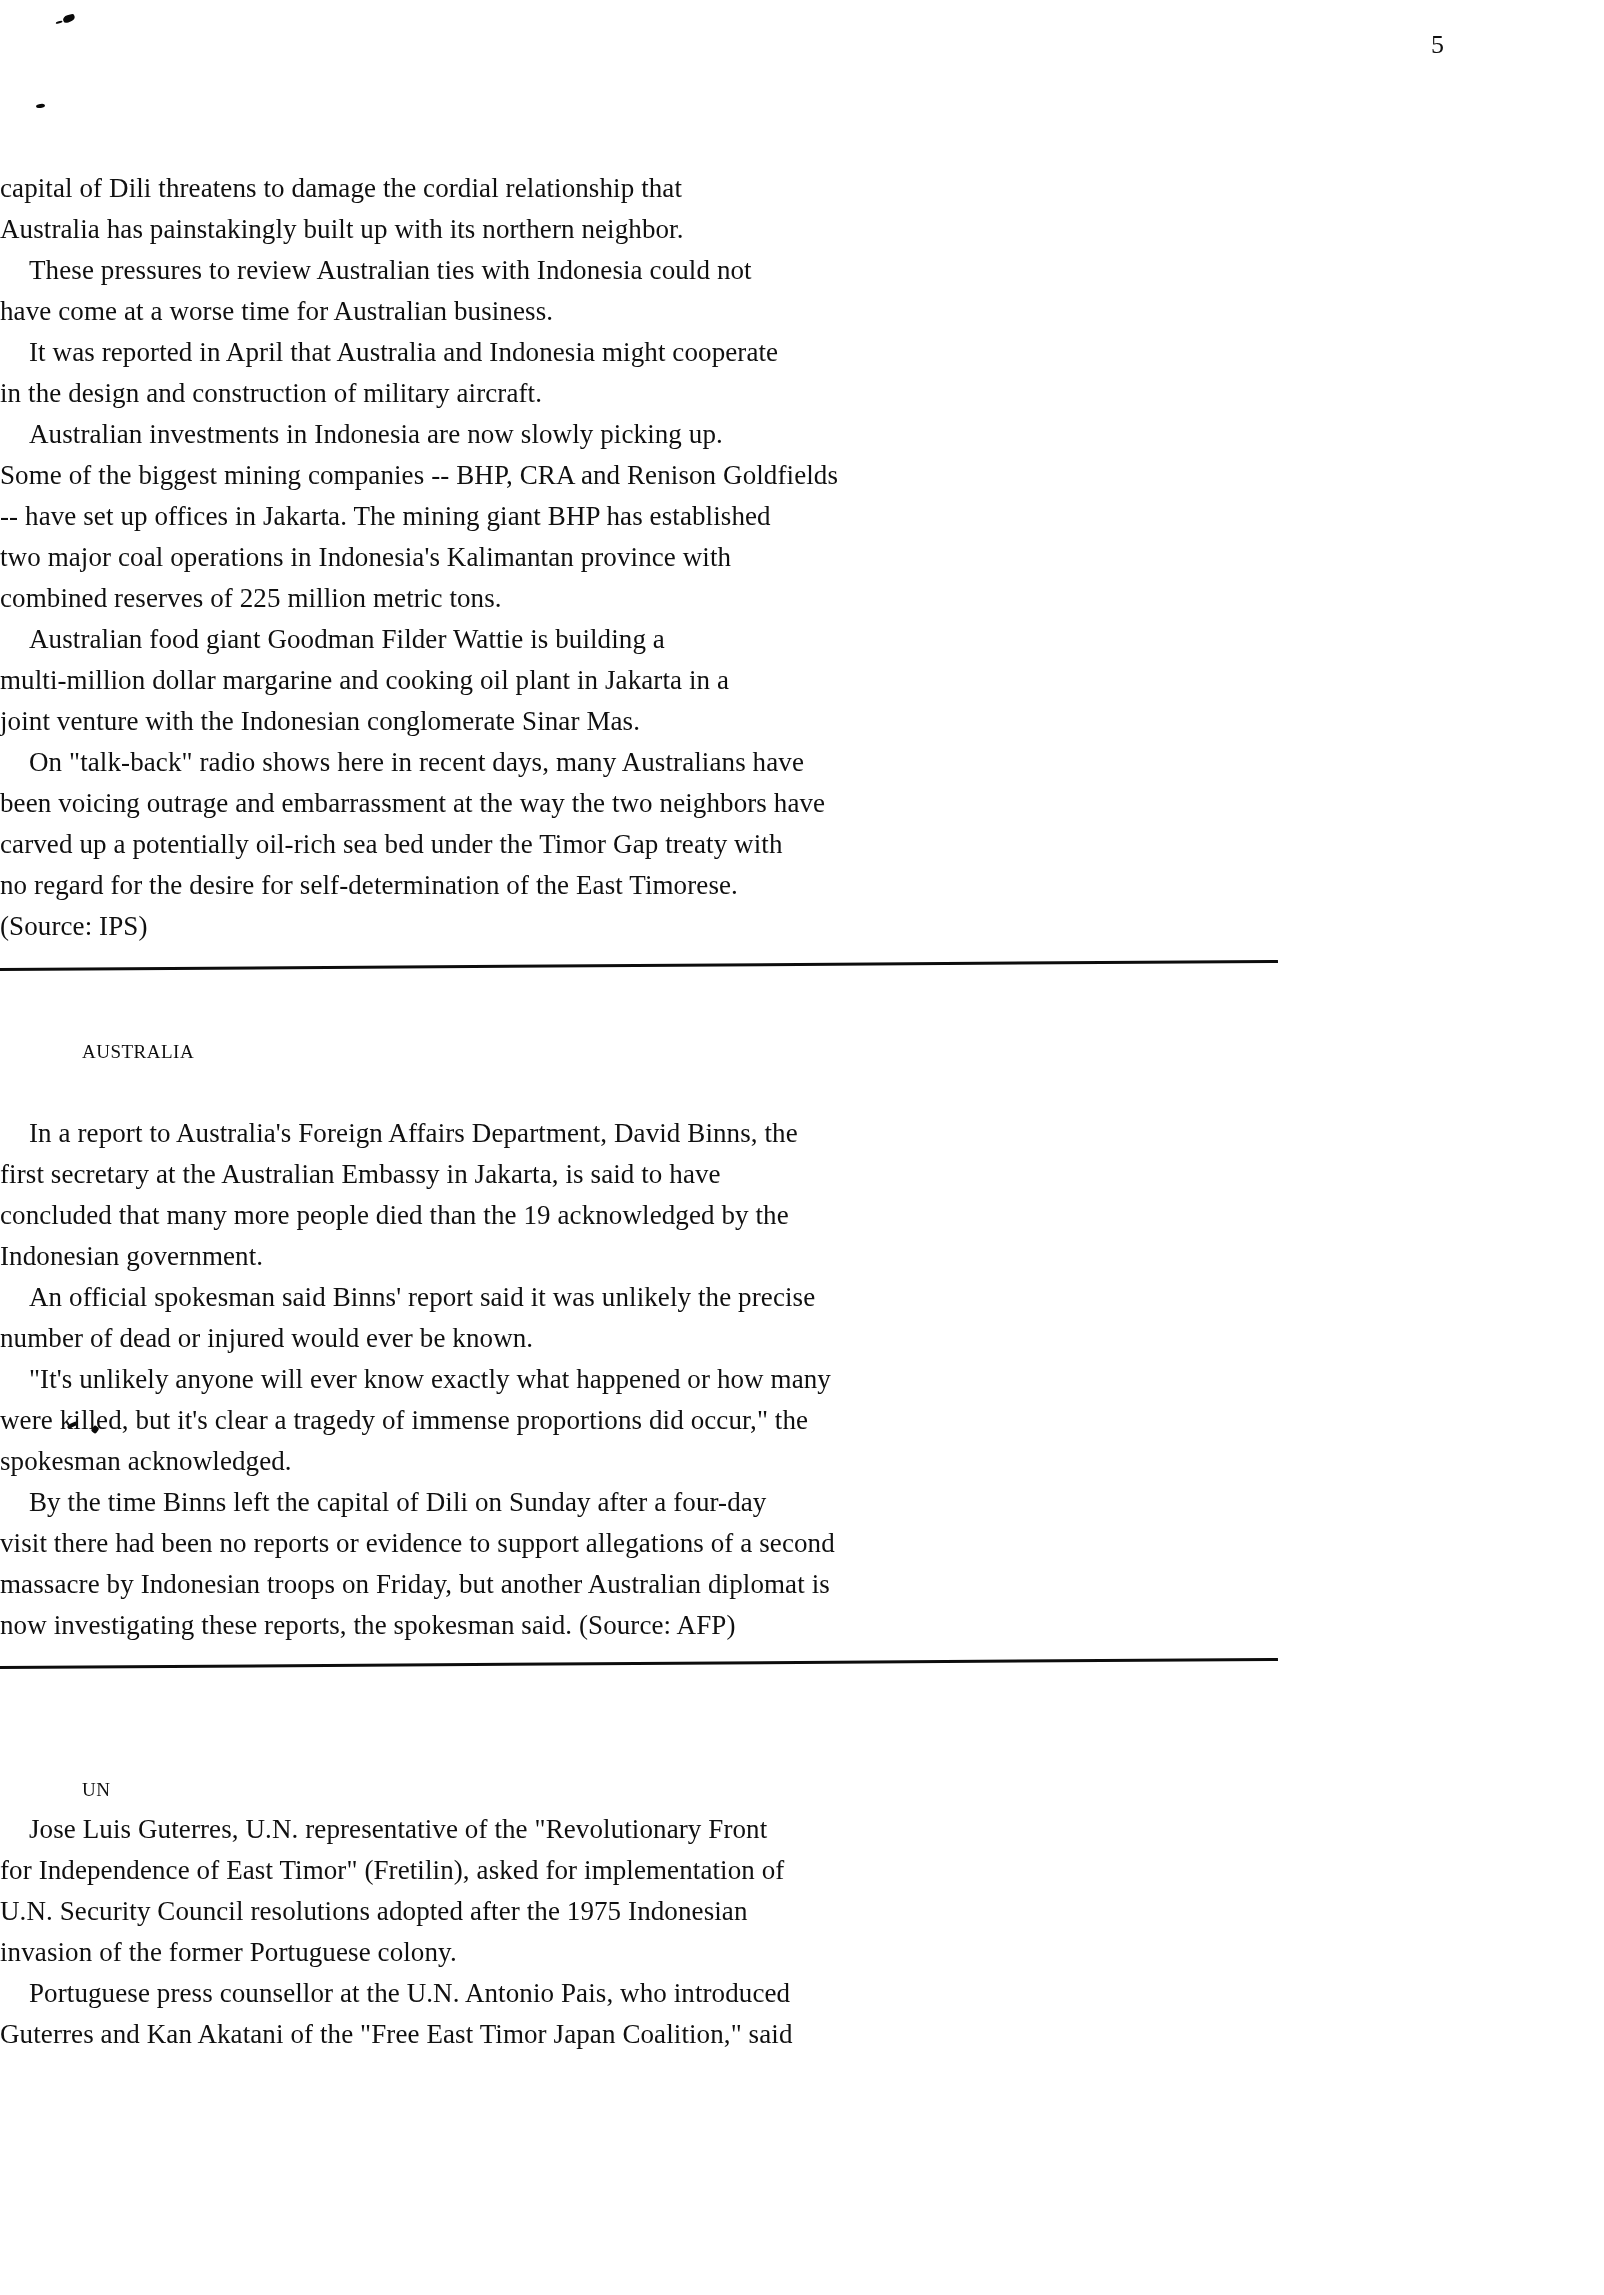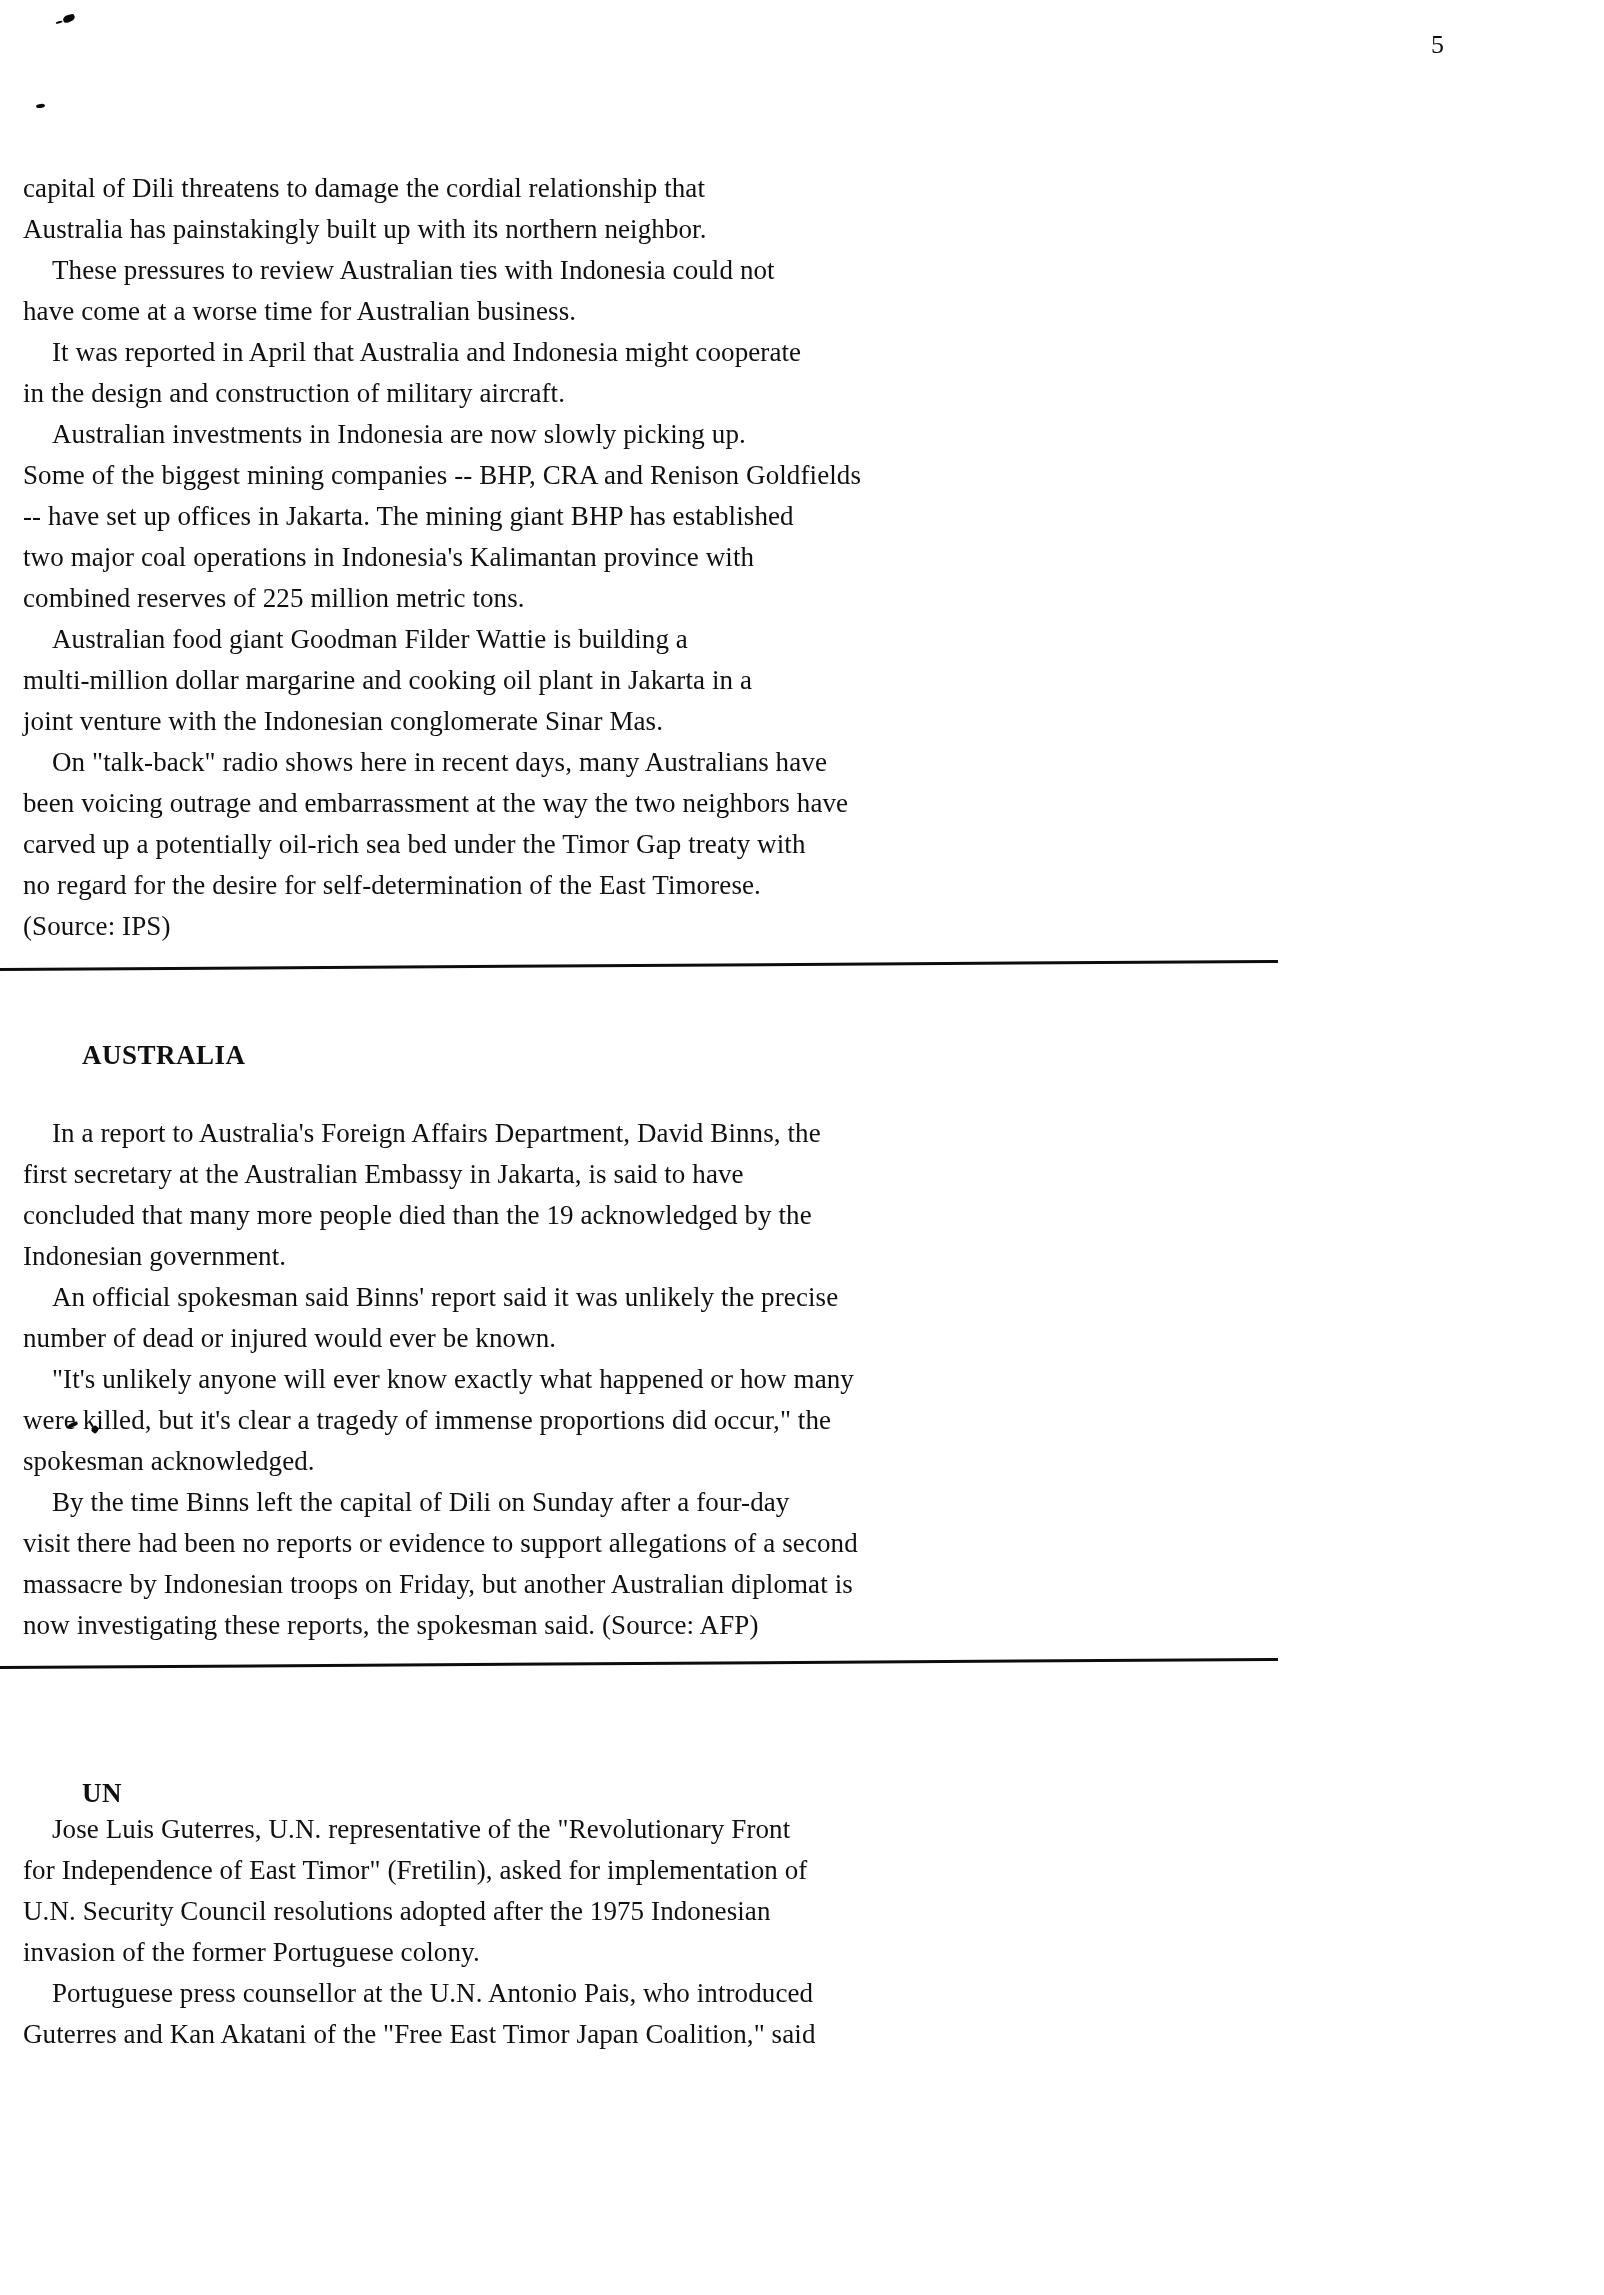--- a/index.html
+++ b/index.html
@@ -67,21 +67,20 @@
     font-size: 26px;
     line-height: 1;
     font-family: "Liberation Serif", "DejaVu Serif", serif;
   }
 
   
   .article {
     position: absolute;
     left: 0;
     width: 1293px;
-    margin-left: 23px;
   }
 
   .para {
     font-size: 27px;
     line-height: 41px;
     letter-spacing: 0.1px;
     white-space: pre;
     margin: 0;
   }
   .para .ln {
@@ -99,24 +98,23 @@
     height: 3.3px;
     background: #0d0d0d;
     transform: rotate(-0.36deg);
     transform-origin: left center;
   }
 
   
   .section-heading {
     position: absolute;
     left: 0;
-    font-size: 27px;
+    font-size: 19px;
     line-height: 1;
     letter-spacing: 0.5px;
-    font-weight: bold;
   }
 </style>
 </head>
 <body>
 
 <div id="page" style="width: 1604px; height: 2295px; background: rgb(255, 255, 255); color: rgb(16, 16, 16);">
 
   <div class="speckle speckle-a"></div>
   <div class="speckle speckle-b"></div>
   <div class="speckle speckle-c"></div>

